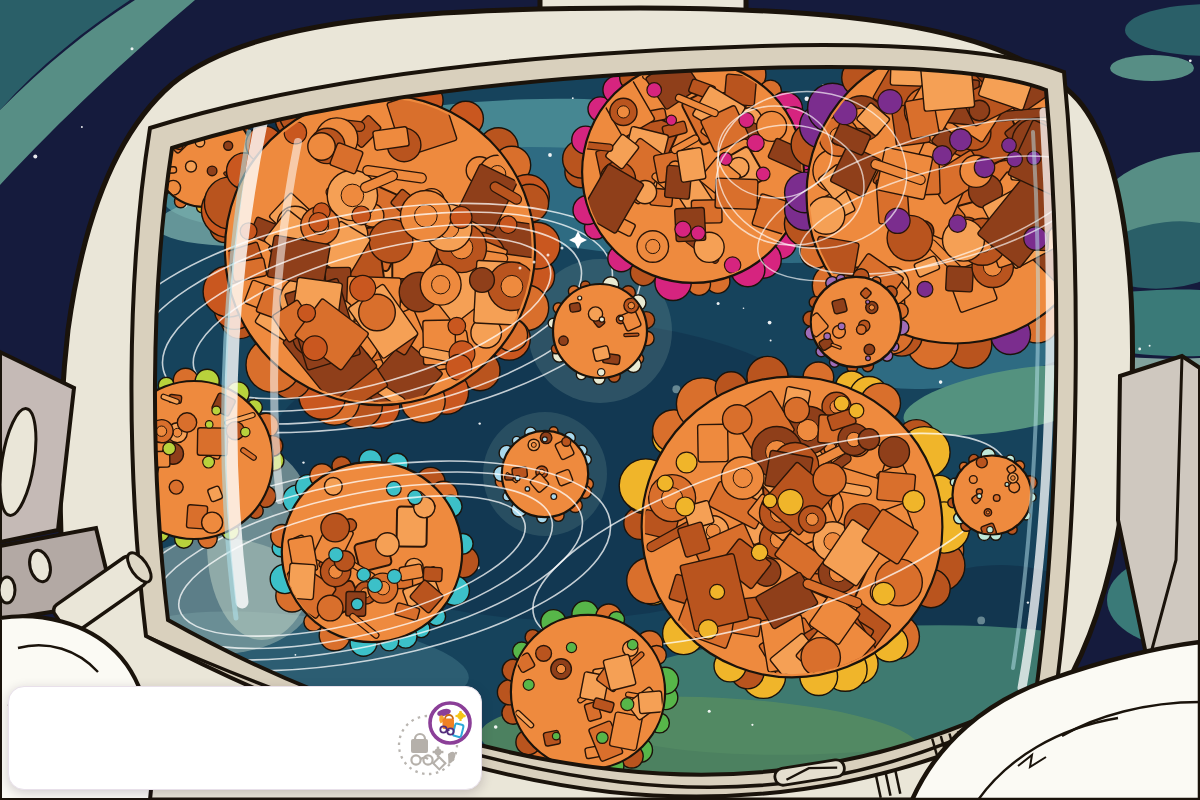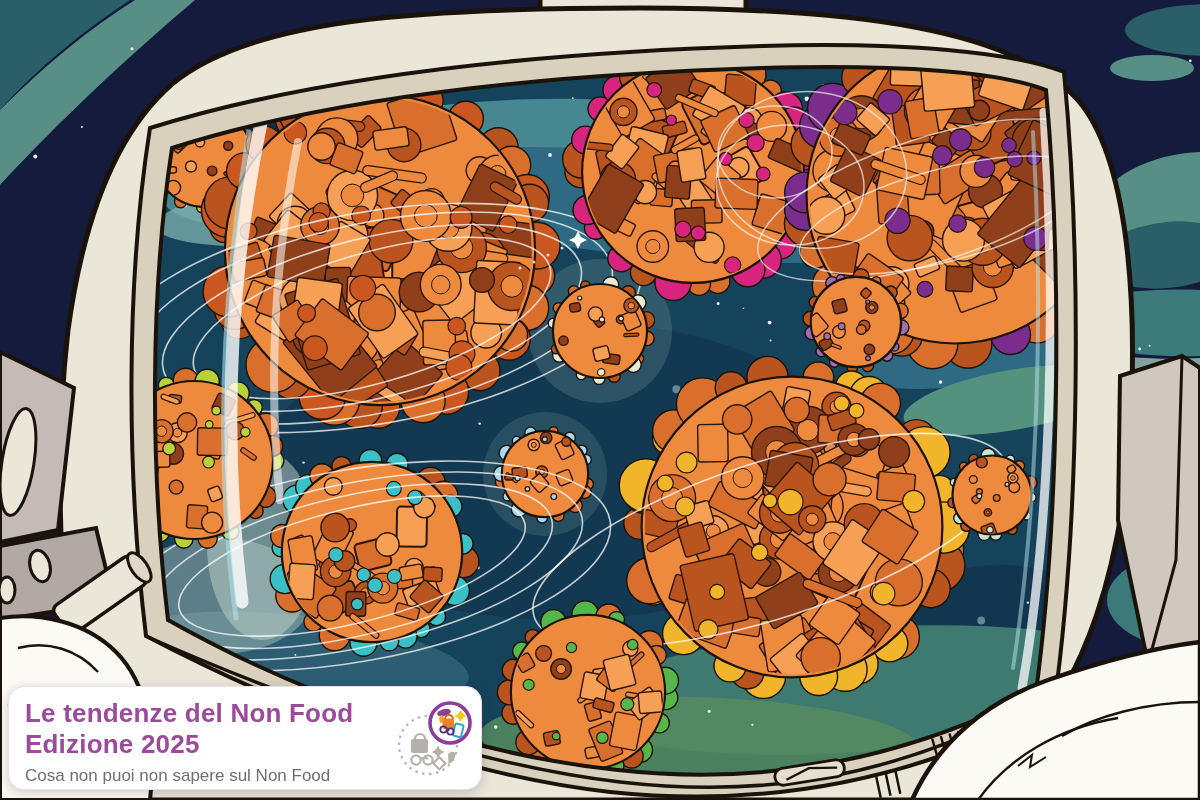--- a/index.html
+++ b/index.html
@@ -1192,24 +1192,20 @@
         <path d="M1120,376 L1182,356 L1200,368 L1200,650 L1148,664 L1118,520 Z" fill="#cfc8bf" stroke="#1a130b" stroke-width="4"></path>
         <path d="M1182,356 L1176,560 L1148,664" stroke="#1a130b" stroke-width="3" fill="none"></path>
         <path d="M912,800 C938,742 986,702 1048,680 C1100,662 1152,648 1200,642 L1200,800 Z" fill="#fbfaf4" stroke="#1a130b" stroke-width="4.5"></path>
         <path d="M978,800 C1008,758 1058,728 1118,718" stroke="#1a130b" stroke-width="2.4" fill="none"></path>
         <path d="M1200,702 C1146,702 1096,716 1062,736" stroke="#1a130b" stroke-width="2.4" fill="none"></path>
         <path d="M1018,766 L1032,755 L1030,767 L1046,757" stroke="#1a130b" stroke-width="2" fill="none"></path>
       </g>
     </svg>
 
   <div class="card">
-    <div class="card-text">
-      <h1><span>Le tendenze del Non Food</span><br><span>Edizione 2025</span></h1>
-      <p>Cosa non puoi non sapere sul Non Food</p>
-    </div>
     <div class="logo">
       <svg viewBox="0 0 80 80" xmlns="http://www.w3.org/2000/svg">
         <circle cx="33" cy="47" r="29" fill="#ffffff" stroke="#b9b5b0" stroke-width="2.3" stroke-dasharray="2.5 4.5"></circle>
         <g fill="#b5b0aa">
           <path d="M20 41 a5 5 0 0 1 10 0" fill="none" stroke="#b5b0aa" stroke-width="2.2"></path>
           <rect x="16" y="41" width="17" height="14" rx="2"></rect>
         </g>
         <g fill="none" stroke="#b5b0aa" stroke-width="2.2">
           <circle cx="21" cy="62" r="4.6"></circle>
             <circle cx="33" cy="62" r="4.6"></circle>

